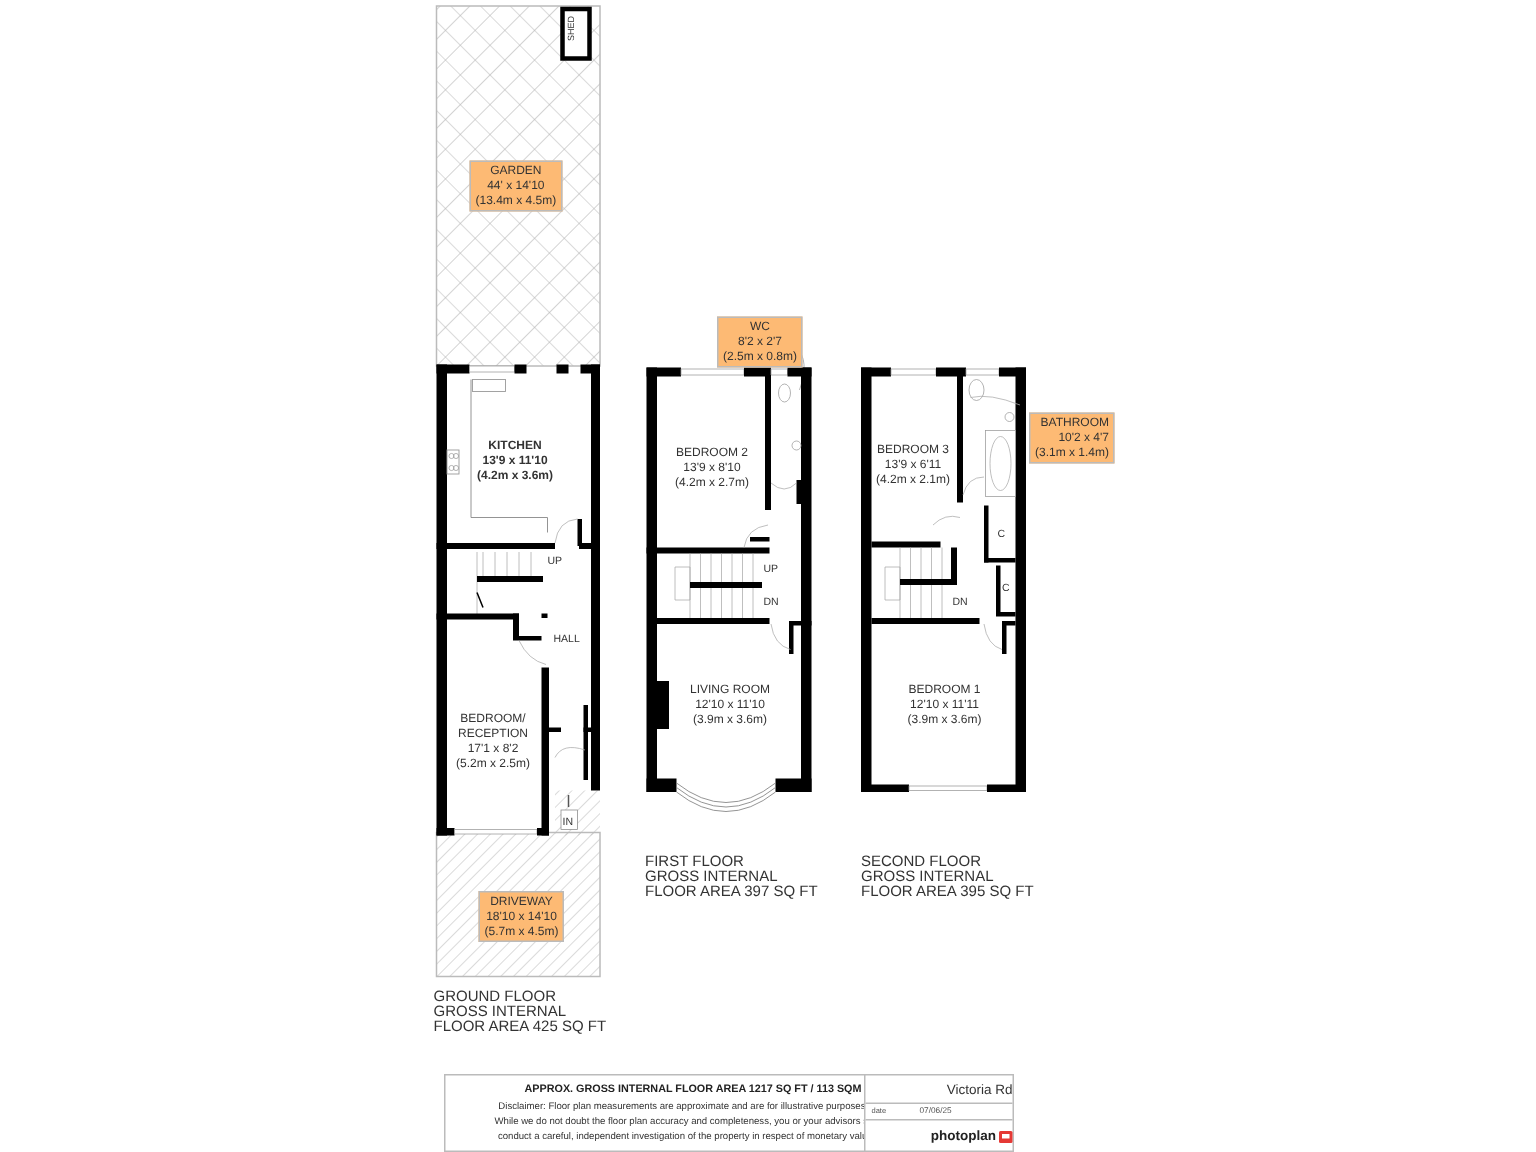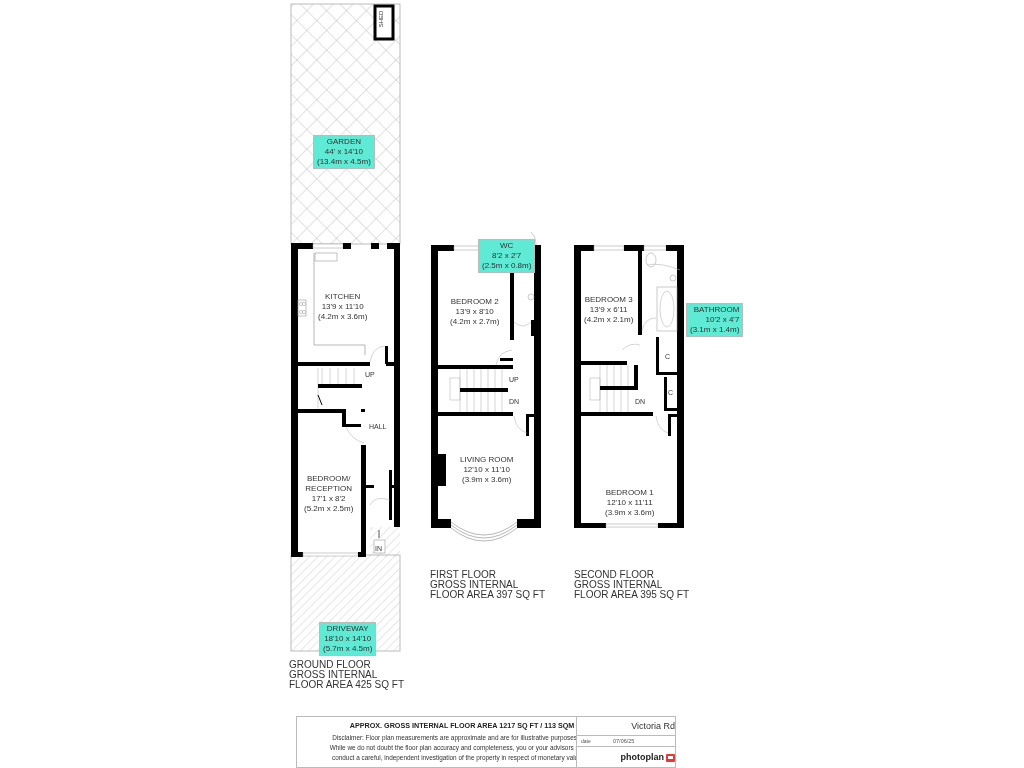--- a/index.html
+++ b/index.html
@@ -1,20 +1,20 @@
 <!DOCTYPE html>
 <html><head>
 <meta charset="utf-8">
 <style>
   * { box-sizing: border-box; margin: 0; padding: 0; }
   html, body { width: 1024px; height: 768px; background: #ffffff; overflow: hidden; }
   body { position: relative; font-family: "Liberation Sans", sans-serif; color: #222; }
   svg.plan { position: absolute; left: 0; top: 0; }
   .room-label { position: absolute; text-align: center; font-size: 8px; line-height: 10px; color: #333; white-space: nowrap; }
-  .room-label.boxed { background: #5eead4; border: 1px solid #bbb; padding: 1px 3px; margin-top: 28px; }
+  .room-label.boxed { background: #fdba74; border: 1px solid #bbb; padding: 1px 3px; }
   .floor-caption { position: absolute; font-size: 10px; line-height: 10px; color: #333; white-space: nowrap; }
   .small-tag { position: absolute; font-size: 7px; color: #333; }
   .footer-left { position: absolute; left: 296px; top: 716px; width: 332px; height: 52px; border: 1px solid #bbb; text-align: center; background:#fff;}
   .footer-left .title { font-size: 7.2px; font-weight: bold; margin-top: 4px; color:#222;}
   .footer-left .disc { font-size: 6.4px; line-height: 10px; margin-top: 3px; color:#333; padding: 0 3px;}
   .footer-right { position: absolute; left: 576px; top: 716px; width: 100px; height: 52px; border: 1px solid #bbb; background:#fff;}
   .footer-right .addr { height: 19px; font-size: 9px; text-align: right; line-height: 19px; border-bottom: 1px solid #bbb; color:#333;}
   .footer-right .daterow { height: 11px; border-bottom: 1px solid #bbb; position: relative; font-size: 5px; line-height: 11px; color:#555;}
   .footer-right .daterow .dl { position:absolute; left: 4px; }
   .footer-right .daterow .dv { position:absolute; left: 36px; font-size: 5.5px;}
@@ -195,21 +195,21 @@
   </g>
 </svg>
 
 <div class="room-label boxed" style="left:313px; top:107px;">
   <div>GARDEN</div>
   <div>44' x 14'10</div>
   <div>(13.4m x 4.5m)</div>
 </div>
 <div class="small-tag" style="left:373px; top:16px; transform: rotate(-90deg); font-size:6px;">SHED</div>
 
-<div class="room-label" style="left:318px; top:292px;">
+<div class="room-label" style="left:318px; top:292px;font-weight:bold;">
   <div>KITCHEN</div>
   <div>13'9 x 11'10</div>
   <div>(4.2m x 3.6m)</div>
 </div>
 <div class="small-tag" style="left:365px; top:371px;">UP</div>
 <div class="small-tag" style="left:369px; top:423px;">HALL</div>
 
 <div class="room-label" style="left:304px; top:474px;">
   <div>BEDROOM/</div>
   <div>RECEPTION</div>
@@ -259,21 +259,21 @@
   <div>(4.2m x 2.1m)</div>
 </div>
 <div class="room-label boxed" style="left:686px; top:275px;text-align:right;">
   <div>BATHROOM</div>
   <div>10'2 x 4'7</div>
   <div>(3.1m x 1.4m)</div>
 </div>
 <div class="small-tag" style="left:665px; top:353px;">C</div>
 <div class="small-tag" style="left:668px; top:389px;">C</div>
 <div class="small-tag" style="left:635px; top:398px;">DN</div>
-<div class="room-label" style="left:605px; top:455px;margin-top:33px;">
+<div class="room-label" style="left:605px; top:455px;">
   <div>BEDROOM 1</div>
   <div>12'10 x 11'11</div>
   <div>(3.9m x 3.6m)</div>
 </div>
 <div class="floor-caption" style="left:574px; top:570px;">
   <div>SECOND FLOOR</div>
   <div>GROSS INTERNAL</div>
   <div>FLOOR AREA 395 SQ FT</div>
 </div>
 

